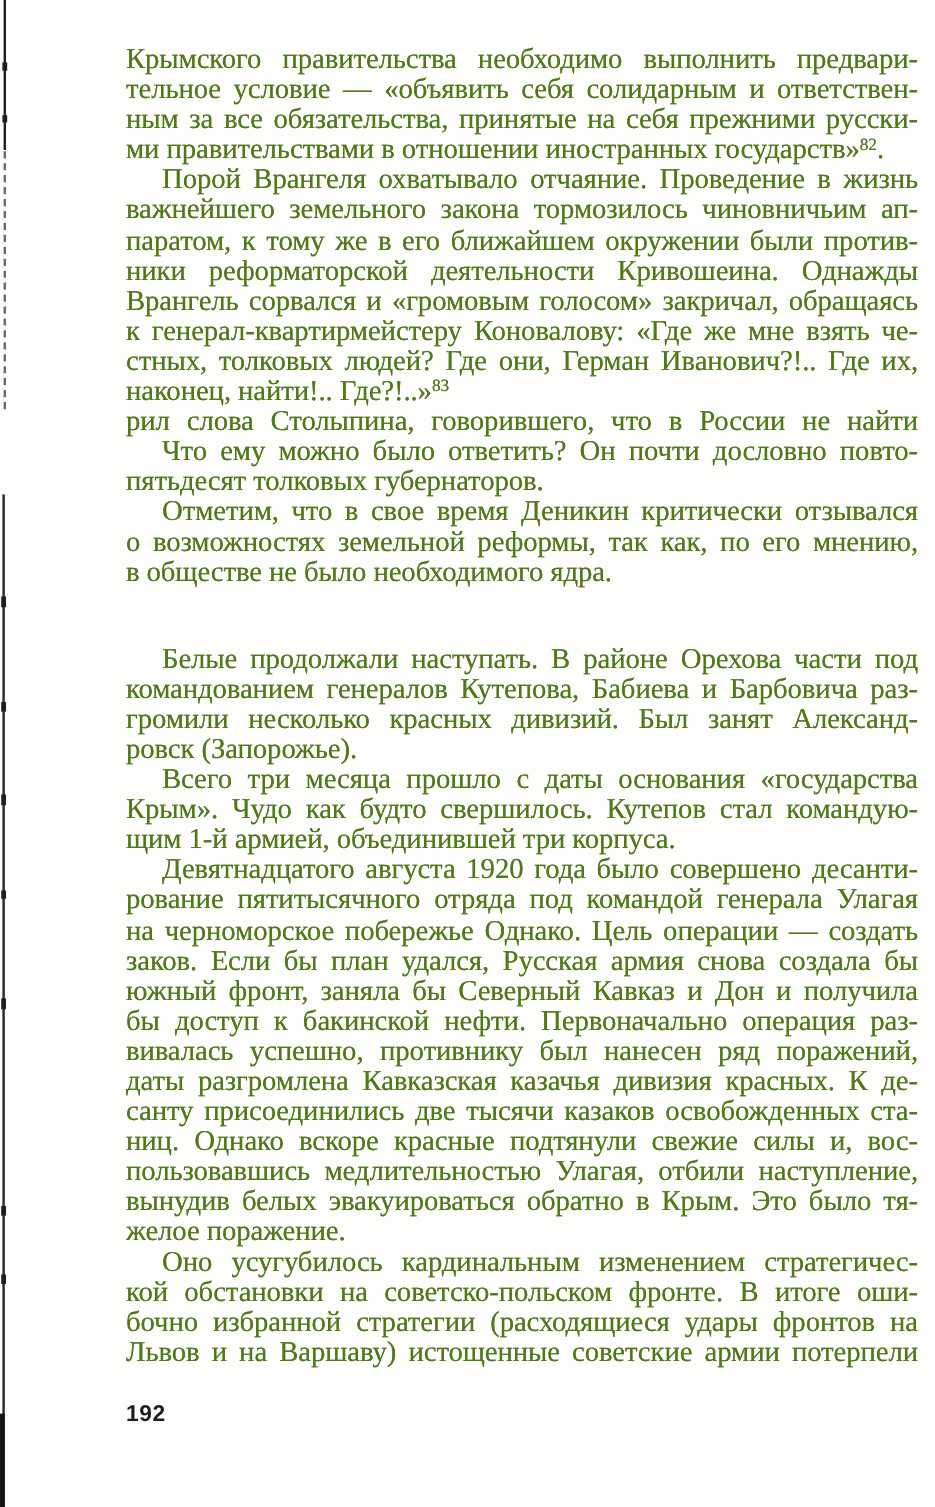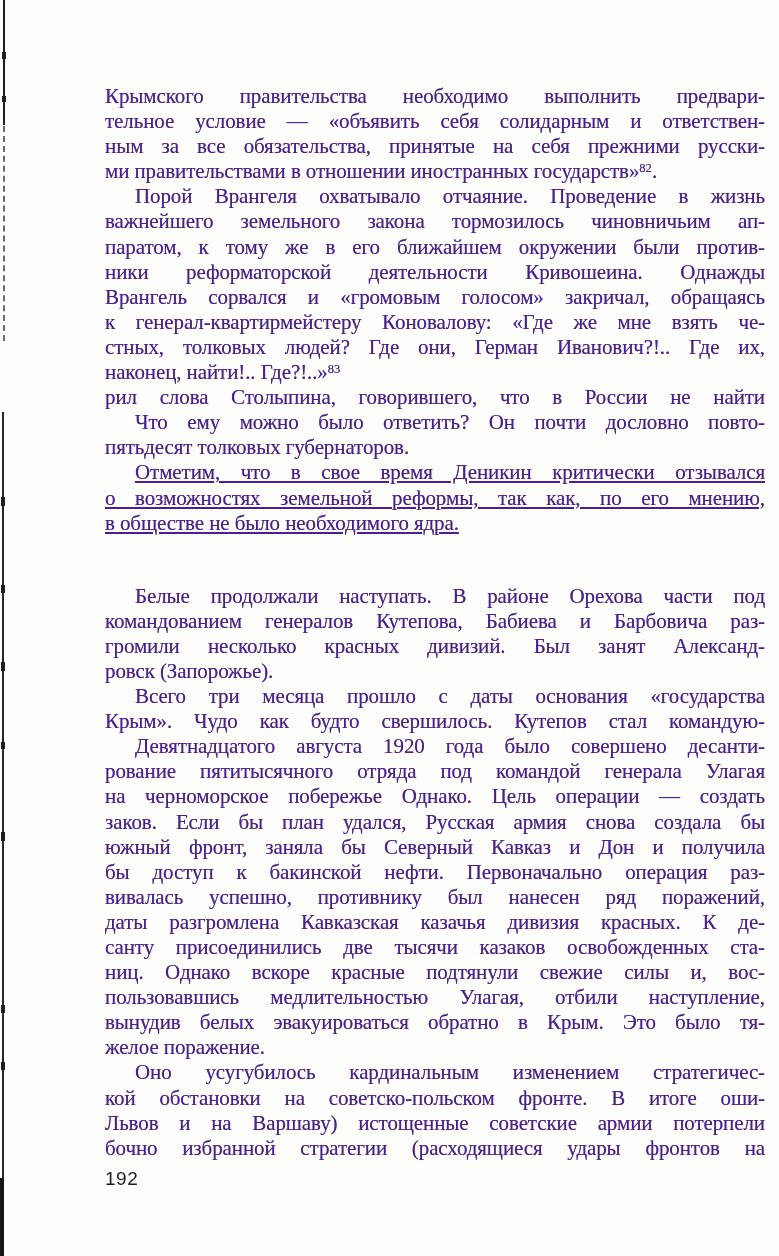--- a/index.html
+++ b/index.html
@@ -14,29 +14,28 @@
     overflow: hidden;
   }
 
   
   .text-block {
     position: absolute;
     left: 105px;
     top: 38px;
     width: 660px;
     font-family: "Liberation Serif", "DejaVu Serif", serif;
-    font-size: 21px;
+    font-size: 24px;
     line-height: 25.1px;
-    color: #4c1d95;
+    color: #4d7c0f;
     text-shadow: 0 0 0.45px rgba(10,10,10,0.55);
     letter-spacing: -0.1px;
-    margin-top: 46px;
   }
   .paragraph { margin: 0; }
-  .paragraph.section-break { margin-bottom: 48px; text-decoration: underline; }
+  .paragraph.section-break { margin-bottom: 48px; }
   .line {
     white-space: nowrap;         
     text-align: justify;
     text-align-last: justify;
     width: 100%;
   }
   .line.last { text-align-last: left; }
   .line.indent { text-indent: 30px; }
   sup {
     font-size: 0.6em;
@@ -47,21 +46,21 @@
     letter-spacing: 0;
   }
 
   
   .page-number {
     position: absolute;
     left: 105px;
     top: 1168px;
     font-family: "Liberation Sans", "DejaVu Sans", sans-serif;
     font-size: 19px;
-    font-weight: 400;
+    font-weight: 700;
     color: #1d1d1d;
     letter-spacing: 0.5px;
   }
 
   
   .artifact { position: absolute; background: #1f1f1f; }
   .artifact-top-line    { left: 3px;  top: 0;      width: 2px; height: 125px; }
   .artifact-blob-a      { left: 2px;  top: 52px;   width: 4px; height: 7px; }
   .artifact-blob-b      { left: 2px;  top: 96px;   width: 4px; height: 6px; }
   .artifact-dashes {
@@ -127,37 +126,38 @@
     </div>
     <div class="paragraph">
       <div class="line indent">Белые продолжали наступать. В районе Орехова части под</div>
       <div class="line">командованием генералов Кутепова, Бабиева и Барбовича раз-</div>
       <div class="line">громили несколько красных дивизий. Был занят Александ-</div>
       <div class="line last">ровск (Запорожье).</div>
     </div>
     <div class="paragraph">
       <div class="line indent">Всего три месяца прошло с даты основания «государства</div>
       <div class="line">Крым». Чудо как будто свершилось. Кутепов стал командую-</div>
+      <div class="line last">щим 1-й армией, объединившей три корпуса.</div>
     </div>
     <div class="paragraph">
       <div class="line indent">Девятнадцатого августа 1920 года было совершено десанти-</div>
       <div class="line">рование пятитысячного отряда под командой генерала Улагая</div>
       <div class="line">на черноморское побережье Однако. Цель операции — создать</div>
       <div class="line">заков. Если бы план удался, Русская армия снова создала бы</div>
       <div class="line">южный фронт, заняла бы Северный Кавказ и Дон и получила</div>
       <div class="line">бы доступ к бакинской нефти. Первоначально операция раз-</div>
       <div class="line">вивалась успешно, противнику был нанесен ряд поражений,</div>
       <div class="line">даты разгромлена Кавказская казачья дивизия красных. К де-</div>
       <div class="line">санту присоединились две тысячи казаков освобожденных ста-</div>
       <div class="line">ниц. Однако вскоре красные подтянули свежие силы и, вос-</div>
       <div class="line">пользовавшись медлительностью Улагая, отбили наступление,</div>
       <div class="line">вынудив белых эвакуироваться обратно в Крым. Это было тя-</div>
       <div class="line last">желое поражение.</div>
     </div>
     <div class="paragraph">
       <div class="line indent">Оно усугубилось кардинальным изменением стратегичес-</div>
       <div class="line">кой обстановки на советско-польском фронте. В итоге оши-</div>
+      <div class="line">бочно избранной стратегии (расходящиеся удары фронтов на</div>
       <div class="line">Львов и на Варшаву) истощенные советские армии потерпели</div>
-      <div class="line">бочно избранной стратегии (расходящиеся удары фронтов на</div>
     </div>
   </div>
 
 <div class="page-number">192</div>
 
 </body></html>

